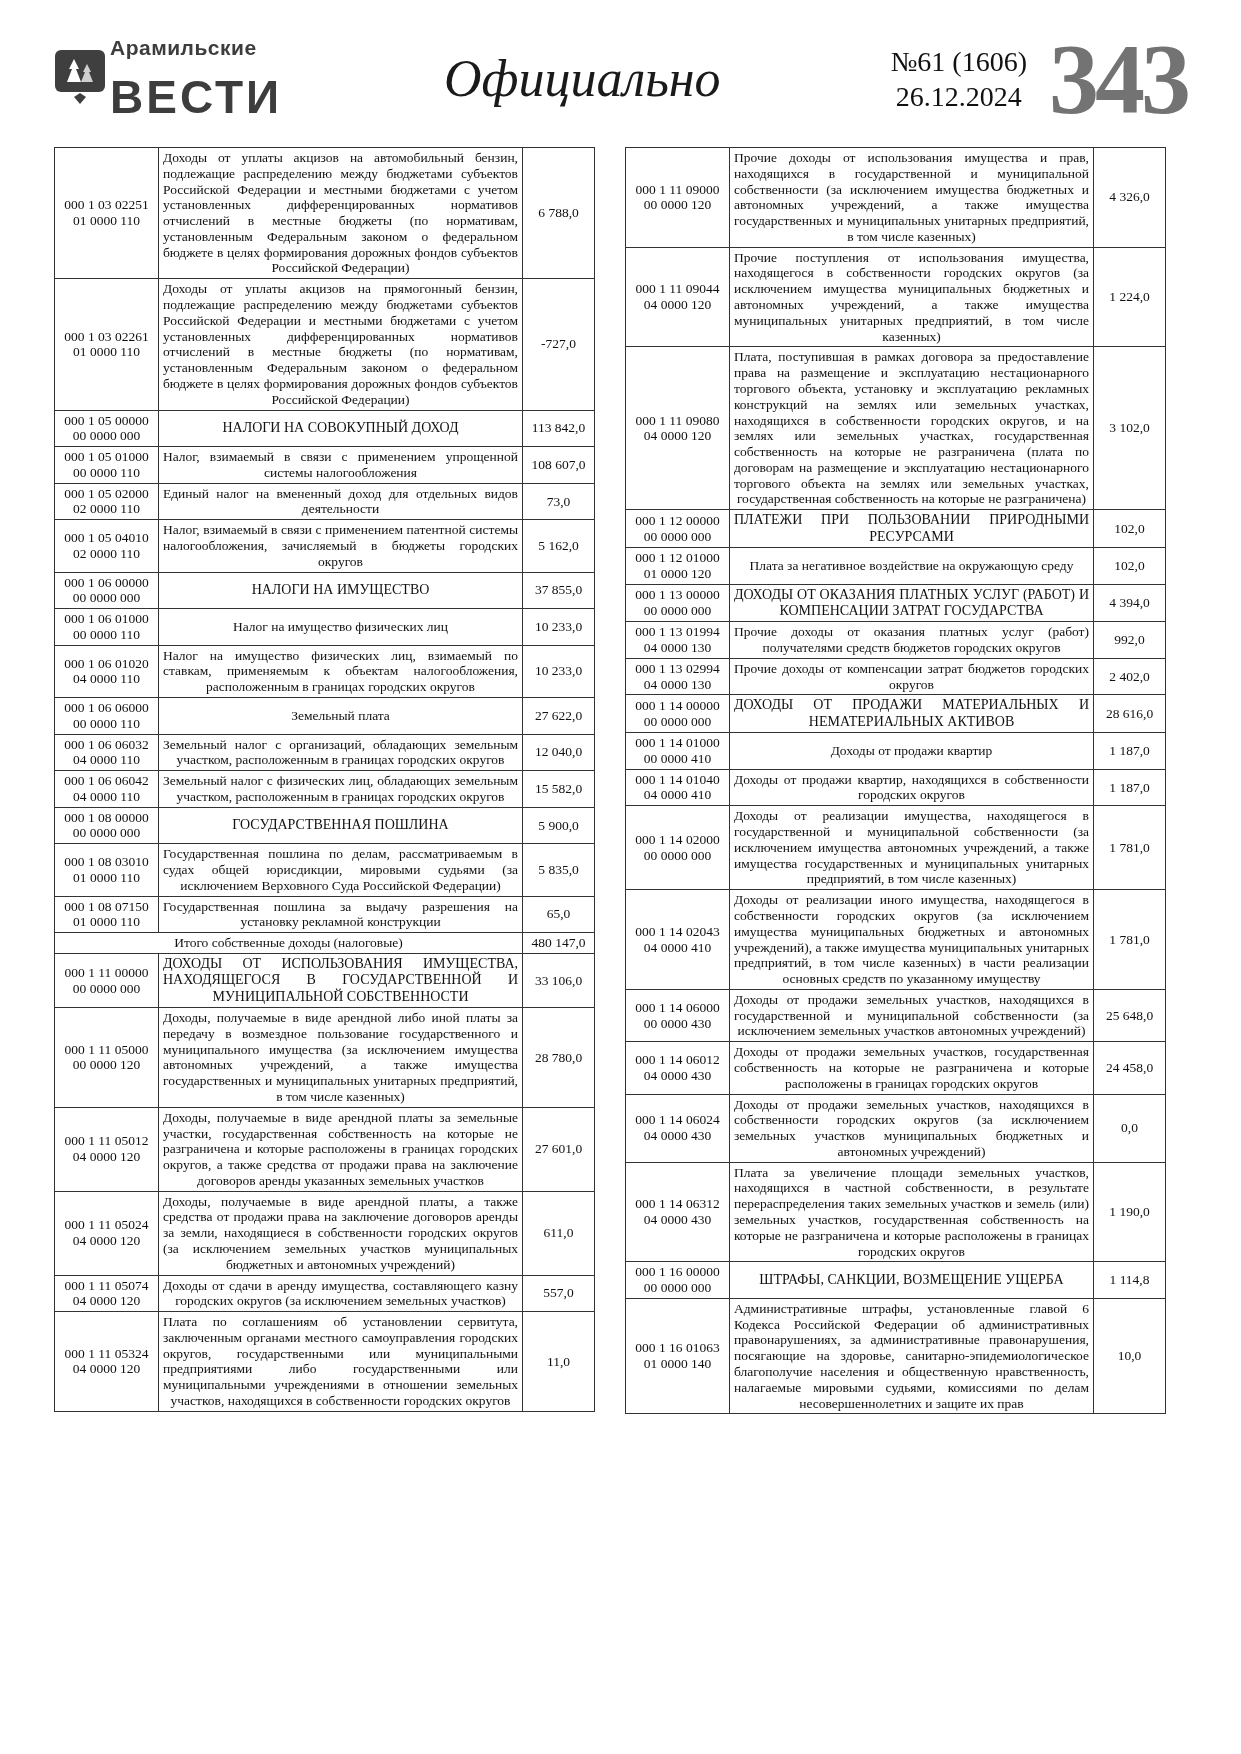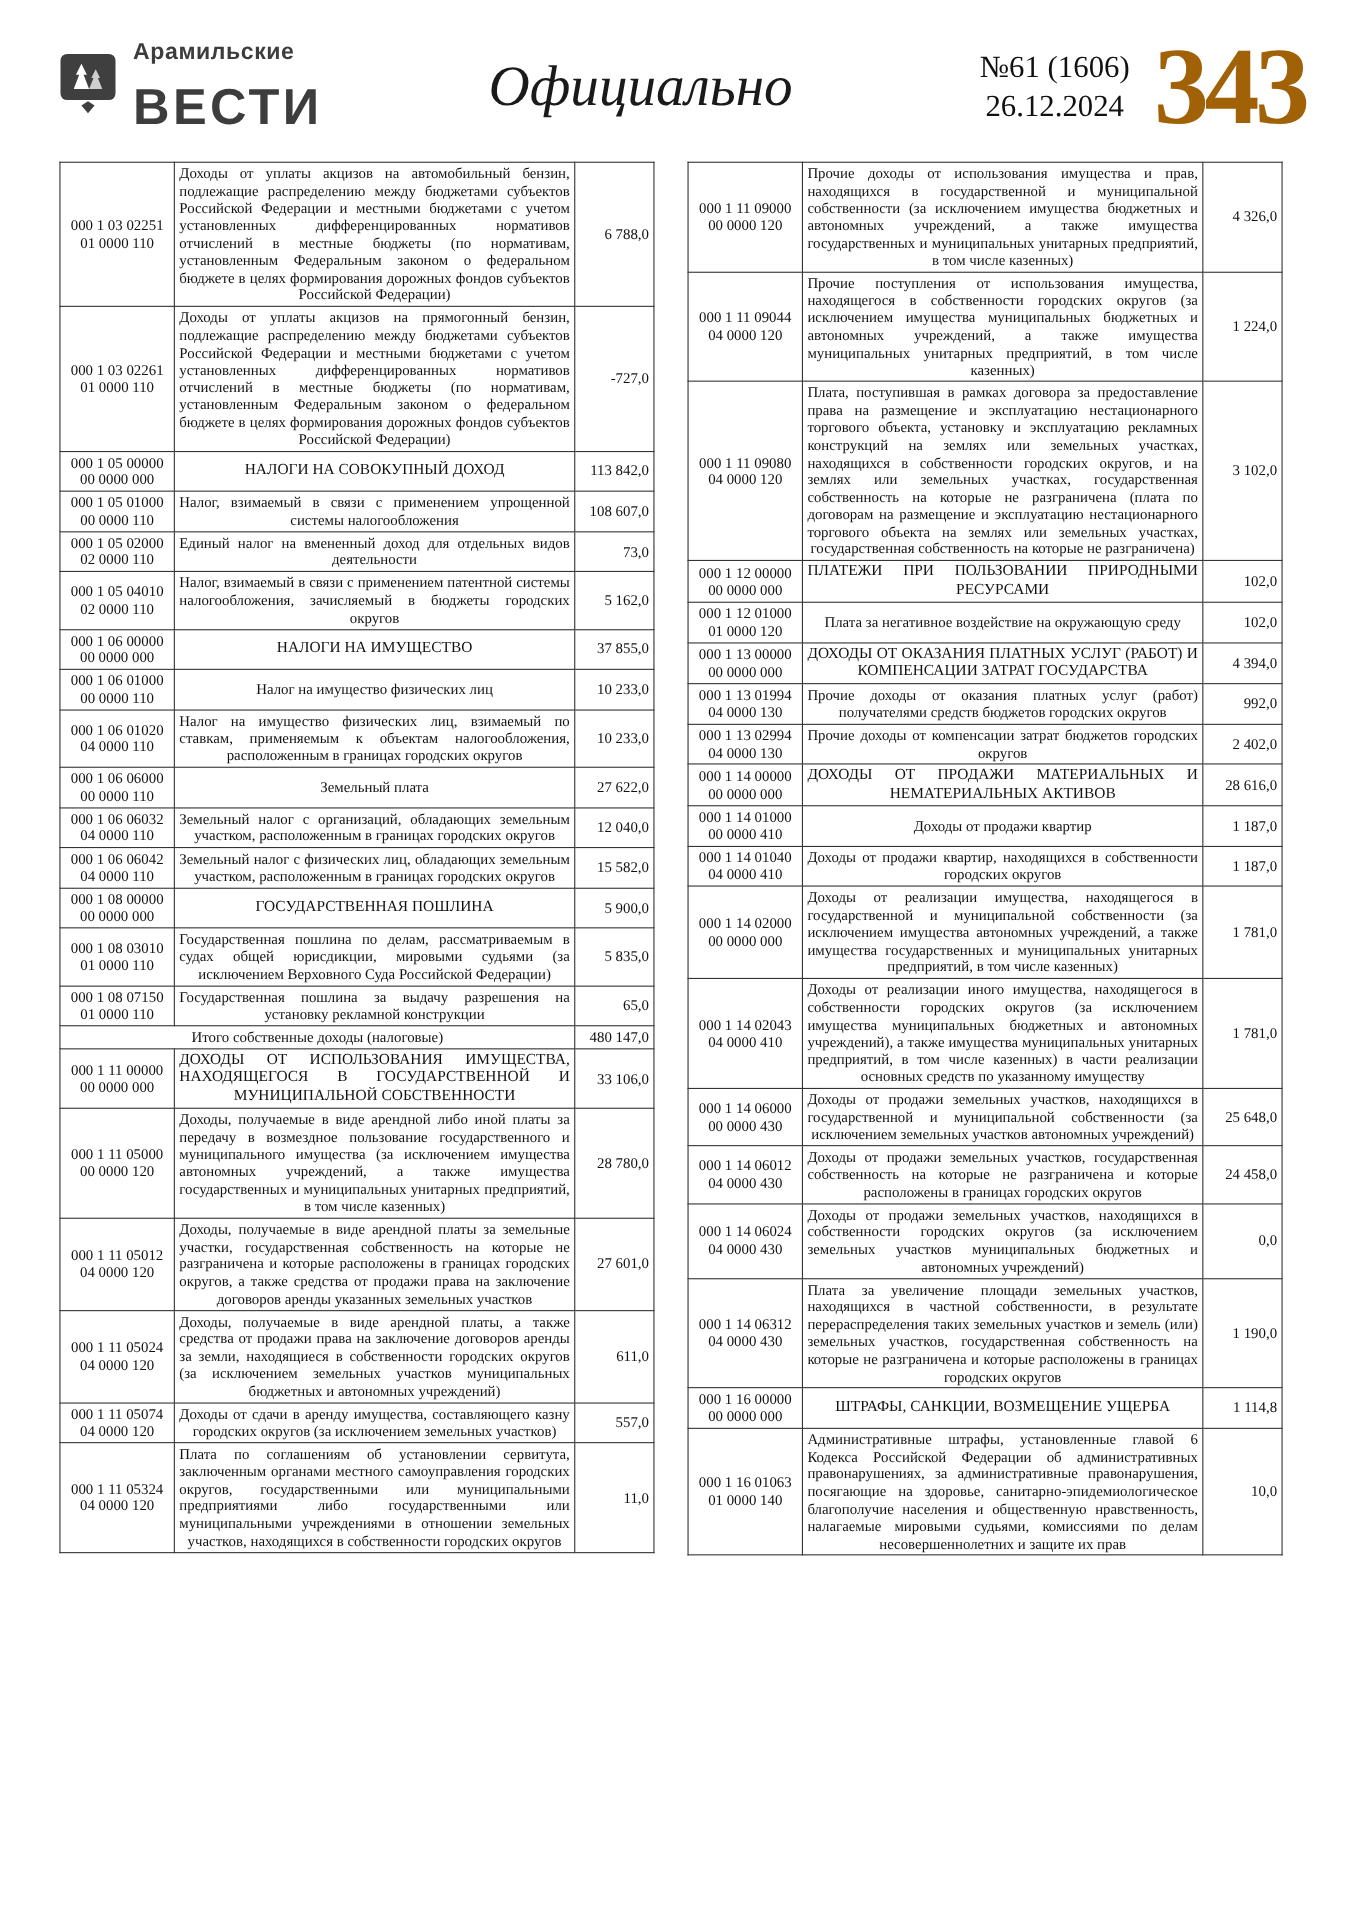--- a/index.html
+++ b/index.html
@@ -10,21 +10,21 @@
     color: #111;
     overflow: hidden;
   }
   .page { padding: 36px 54px 0 54px; }
 
   
   .masthead {
     display: flex; align-items: center;
     margin-bottom: 26px;
   }
-  .brand { display: flex; align-items: center; gap: 15px; width: 260px; }
+  .brand { display: flex; align-items: center; gap: 4px; width: 260px; }
   .brand .emblem { flex: 0 0 auto; }
   .brand-text { display: flex; flex-direction: column; line-height: 1; }
   .brand-top {
     font-family: "Liberation Sans", sans-serif;
     font-weight: bold; font-size: 21px; color: #3d3d3d; letter-spacing: .5px;
   }
   .brand-bottom {
     font-family: "Liberation Sans", sans-serif;
     font-weight: bold; font-size: 46px; color: #3d3d3d; letter-spacing: 3px;
     margin-top: 16px;
@@ -33,36 +33,36 @@
     flex: 1;
     font-style: italic; font-size: 52px; color: #1a1a1a;
     text-align: center; padding-right: 40px;
   }
   .issue-block {
     text-align: center; font-size: 28px; line-height: 1.25;
     margin-right: 22px; white-space: nowrap;
   }
   .page-number {
     font-size: 100px; font-weight: bold; line-height: .85;
-    letter-spacing: -4px; color: #a16207;
+    letter-spacing: -4px; color: #737373;
   }
 
   
   .columns { display: flex; gap: 30px; align-items: flex-start; }
   table.budget {
     width: 541px; border-collapse: collapse; table-layout: fixed;
     font-size: 13.5px; line-height: 1.17;
   }
   table.budget td {
     border: 1px solid #333;
     padding: 2px 4px;
     vertical-align: middle;
   }
   td.code  { width: 104px; text-align: center; }
-  td.amount{ width: 72px;  text-align: right; white-space: nowrap; }
+  td.amount{ width: 72px;  text-align: center; white-space: nowrap; }
   td.desc  { text-align: justify; text-align-last: center; }
   td.desc.section { text-align-last: center; font-size: 14px; }
   td.desc.total   { text-align: center; text-align-last: center; }
 </style>
 </head>
 <body>
 
 <div class="page">
 
   <header class="masthead">

